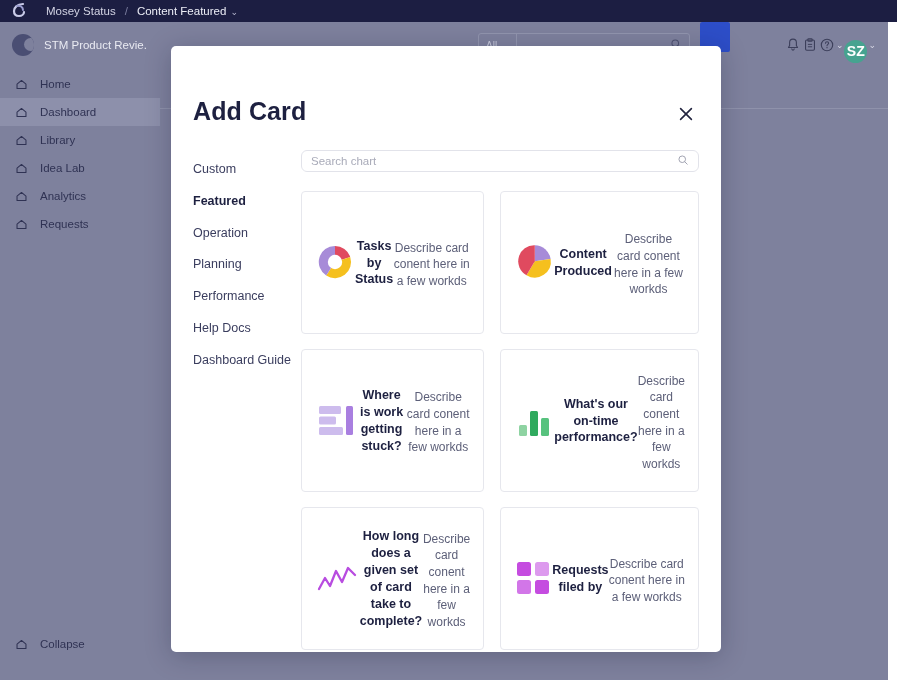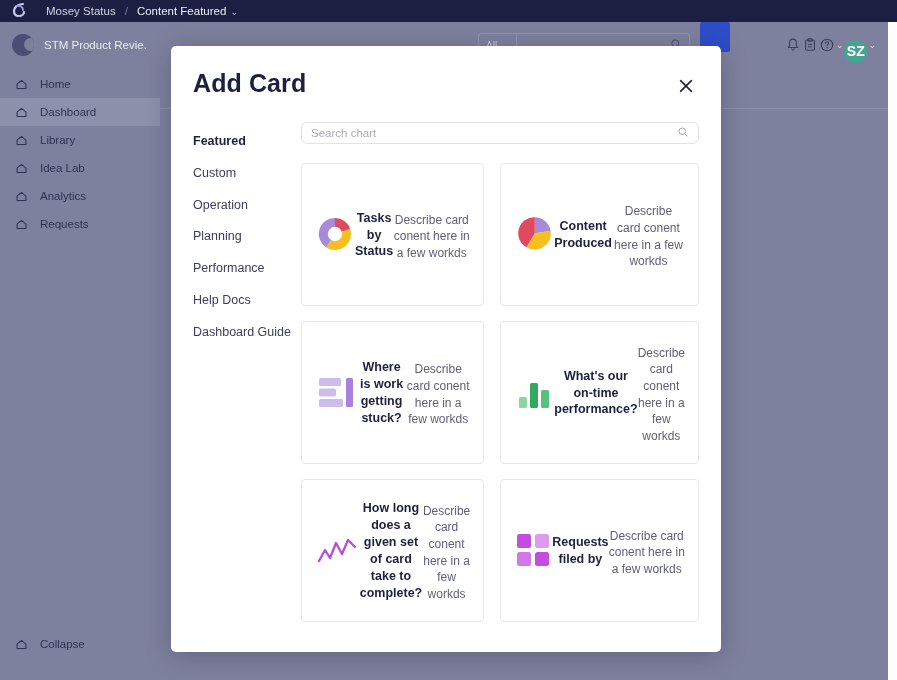--- a/index.html
+++ b/index.html
@@ -200,20 +200,21 @@
     background: #ffffff;
     border-radius: 5px;
     box-shadow: 0 4px 26px rgba(20,22,50,.26);
     overflow: hidden;
   }
   .modal-head {
     display: flex;
     align-items: flex-start;
     justify-content: space-between;
     padding: 23px 24px 0 22px;
+    margin-top: 28px;
   }
   .modal-title {
     font-size: 25px;
     font-weight: bold;
     color: #1d2040;
     letter-spacing: .1px;
   }
   .close-btn {
     width: 22px; height: 22px;
     display: flex;
@@ -458,22 +459,22 @@
         <svg width="16" height="16" viewBox="0 0 16 16">
             <line x1="2.6" y1="2.6" x2="13.4" y2="13.4" stroke="#22243f" stroke-width="1.6" stroke-linecap="round"></line>
             <line x1="13.4" y1="2.6" x2="2.6" y2="13.4" stroke="#22243f" stroke-width="1.6" stroke-linecap="round"></line>
           </svg>
       </div>
     </div>
 
     <div class="modal-body">
 
       <div class="cat-list">
+        <div class="cat-item">Custom</div>
         <div class="cat-item active">Featured</div>
-        <div class="cat-item">Custom</div>
         <div class="cat-item">Operation</div>
         <div class="cat-item">Planning</div>
         <div class="cat-item">Performance</div>
         <div class="cat-item">Help Docs</div>
         <div class="cat-item">Dashboard Guide</div>
       </div>
 
       <div class="panel">
 
         <div class="chart-search">

